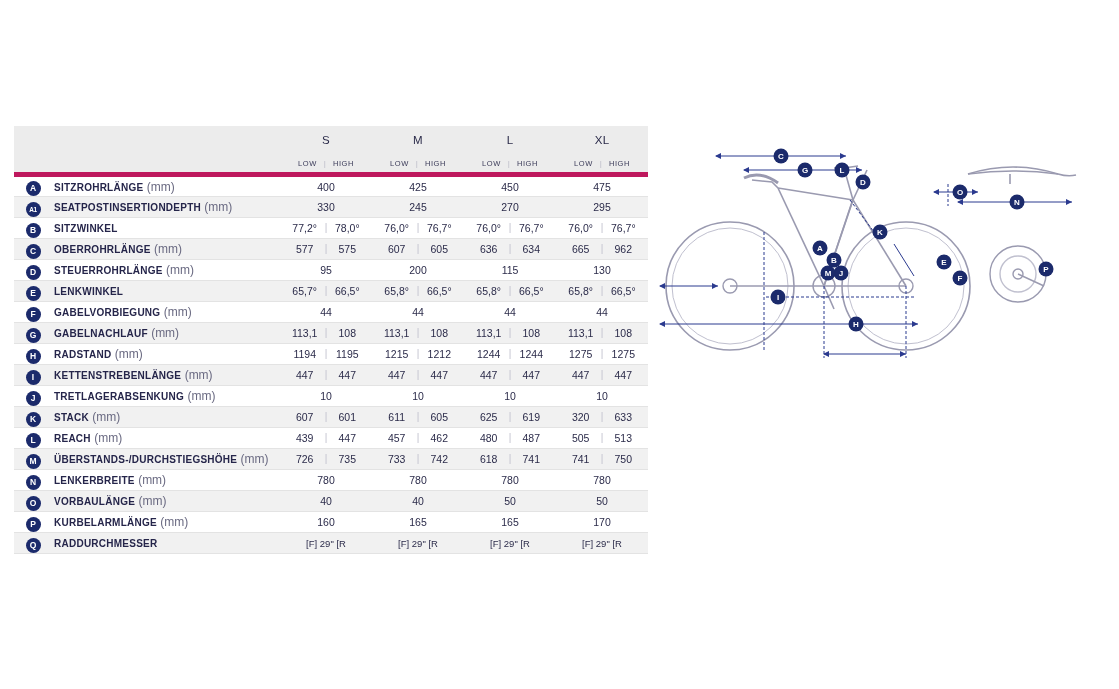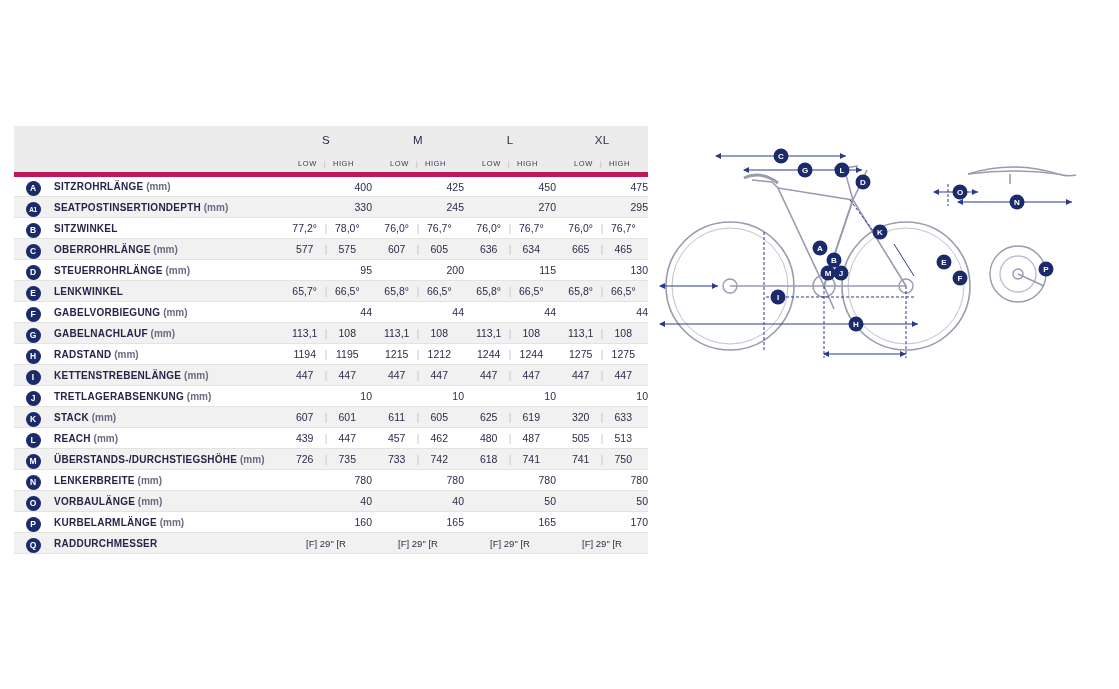--- a/index.html
+++ b/index.html
@@ -101,46 +101,46 @@
   }
   .label-cell {
     font-size: 10px;
     font-weight: bold;
     letter-spacing: .25px;
     color: #25254a;
     white-space: nowrap;
     padding-left: 2px;
   }
   .label-cell .unit {
-    font-size: 10px;
-    font-weight: bold;
+    font-size: 12px;
+    font-weight: normal;
     color: #6a6a82;
     letter-spacing: 0;
   }
   .val-cell {
     font-size: 10.5px;
     color: #2b2b4a;
     text-align: center;
   }
   .val-pair {
     display: flex;
-    align-items: flex-end;
+    align-items: flex-start;
     justify-content: center;
   }
   .val-pair .l, .val-pair .r {
     width: 34px;
     text-align: center;
   }
   .val-pair .sep {
     color: #c2c2ce;
     font-size: 10px;
     padding: 0 3px;
   }
   .val-single {
-    text-align: right;
+    text-align: center;
   }
   .val-wheel {
     font-size: 9.5px;
     text-align: center;
     white-space: nowrap;
   }
 
   
   #diagram {
     position: absolute;
@@ -292,21 +292,21 @@
             <div class="val-pair">
               <span class="l">636</span>
               <span class="sep">|</span>
               <span class="r">634</span>
             </div>
           </td>
           <td class="val-cell">
             <div class="val-pair">
               <span class="l">665</span>
               <span class="sep">|</span>
-              <span class="r">465</span>
+              <span class="r">962</span>
             </div>
           </td>
         </tr>
         <tr>
           <td class="badge-cell"><span class="badge">D</span></td>
           <td class="label-cell">STEUERROHRLÄNGE<span class="unit"> (mm)</span></td>
           <td class="val-cell">
             <div class="val-single">95</div>
           </td>
           <td class="val-cell">

